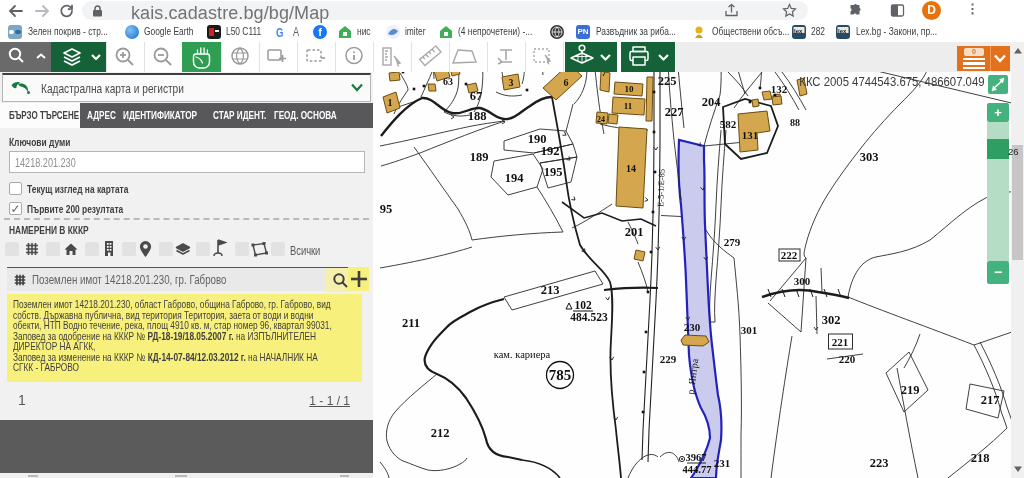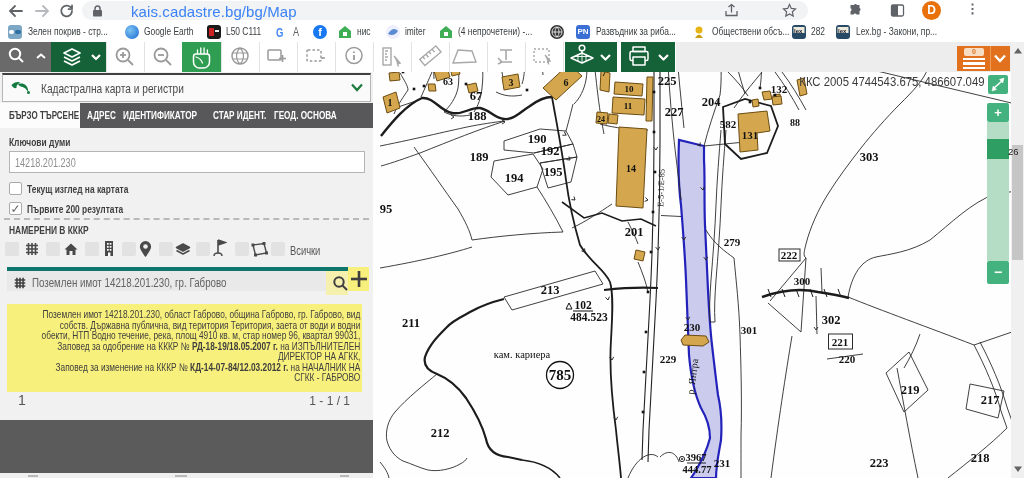--- a/index.html
+++ b/index.html
@@ -4,44 +4,44 @@
 <style>
   * { margin:0; padding:0; box-sizing:border-box; }
   html,body { width:1024px; height:478px; overflow:hidden; background:#fff;
     font-family:"Liberation Sans", sans-serif; }
   .abs { position:absolute; }
   .nrw { transform:scaleX(0.78); transform-origin:0 50%; white-space:nowrap; }
   #stage { position:relative; width:1024px; height:478px; overflow:hidden; }
   
   #chrome { position:absolute; left:0; top:0; width:1024px; height:42px; background:#fff; z-index:50; }
   #pill { position:absolute; left:82px; top:1px; width:726px; height:19px; border-radius:10px; background:#f1f3f4; }
-  #url { position:absolute; left:107px; top:3px; font-size:15px; color:#3b82f6; letter-spacing:0.1px;padding-left:24px; }
+  #url { position:absolute; left:107px; top:3px; font-size:18px; color:#737373; letter-spacing:0.1px;padding-left:24px; }
   .bkm { position:absolute; top:25px; height:14px; font-size:11.5px; color:#3c4043; white-space:nowrap; transform:scaleX(0.73); transform-origin:0 50%; }
   .fav { position:absolute; top:25px; width:14px; height:14px; border-radius:3px; }
   
   #toolbar { position:absolute; left:0; top:42px; width:1024px; height:30px; background:#fff; z-index:40;
     border-bottom:1px solid #d5d5d5; }
   
   #panel { position:absolute; left:0; top:72px; width:373px; height:406px; background:#f1f1f2; z-index:40; }
   #ddrow { position:absolute; left:2px; top:1px; width:369px; height:29px; background:#fafafa; border:1px solid #b5b5b5; border-top:2px solid #3f3f3f; }
   #tabs { position:absolute; left:0; top:31px; width:373px; height:25px; background:#58585a; }
   .tab { position:absolute; top:0; height:25px; line-height:25px; font-size:10.5px; font-weight:bold; color:#fff; white-space:nowrap; transform:scaleX(0.78); transform-origin:0 50%; }
   #tab-active { position:absolute; left:0; top:0; width:80px; height:25px; background:#fcfcfc; color:#3f3f3f;
     line-height:25px; font-size:10.5px; font-weight:bold; white-space:nowrap; }
   .lbl { font-weight:bold; color:#3f3f3f; font-size:11.5px; position:absolute; transform:scaleX(0.73); transform-origin:0 50%; white-space:nowrap; }
   #kw-input { position:absolute; left:9px; top:79px; width:356px; height:22px; background:#fff; border:1px solid #b5b5b5; }
   #kw-text { position:absolute; left:15px; top:83px; font-size:13px; color:#8f8f8f; transform:scaleX(0.7); transform-origin:0 50%; }
   .cb { position:absolute; width:13px; height:13px; background:#fff; border:1px solid #aaa; border-radius:2px; }
   #btn-search { position:absolute; left:248px; top:112px; width:117px; height:25px; background:#177a40;
     color:#fff; font-weight:bold; font-size:12px; text-align:center; line-height:25px; letter-spacing:0.5px; }
   #dashes { position:absolute; left:4px; top:146px; width:365px; border-top:2px dashed #b9b9b9; }
   .fsq { position:absolute; top:170px; width:14px; height:14px; background:#e2e2e2; border-radius:2px; }
-  #reshead { position:absolute; left:7px; top:195px; width:362px; height:24px; background:#e9e9e9; border-top:4px solid #0f766e; }
+  #reshead { position:absolute; left:7px; top:195px; width:362px; height:24px; background:#e9e9e9; border-top:1px solid #0f766e; }
   #plus-cell { position:absolute; left:348px; top:195px; width:21px; height:24px; background:#f8f07c; }
-  #ybox { position:absolute; left:7px; top:232px; width:355px; height:88px; background:#f8f07c;text-align:right; }
+  #ybox { position:absolute; left:7px; top:222px; width:355px; height:88px; background:#f8f07c; }
   #ytext { position:absolute; left:6px; top:5px; width:460px; font-size:11px; line-height:10.5px; color:#3e3e3e;
     transform:scaleX(0.755); transform-origin:0 0; white-space:nowrap; }
   #darkfoot { position:absolute; left:0; top:348px; width:373px; height:53px; background:#5b5b5b; }
   #lightfoot { position:absolute; left:0; top:401px; width:373px; height:5px; background:#efefef; }
   
   #map { position:absolute; left:373px; top:42px; width:651px; height:436px; background:#fff; z-index:10; }
   #coord { position:absolute; right:39px; top:74px; white-space:nowrap; font-size:13.5px; color:#3a3a3a; z-index:30; transform:scaleX(0.84); transform-origin:100% 50%; }
   
   #obtn { position:absolute; left:957px; top:46px; width:53px; height:25px; background:#e2711d; z-index:45; }
   #fitbtn { position:absolute; left:988px; top:75px; width:20px; height:19px; background:#43b27e; border-radius:2px; z-index:35; }
@@ -525,21 +525,21 @@
     <div id="ybox">
       <div id="ytext">Поземлен имот 14218.201.230, област Габрово, община Габрово, гр. Габрово, вид<br>
 собств. Държавна публична, вид територия Територия, заета от води и водни<br>
 обекти, НТП Водно течение, река, площ 4910 кв. м, стар номер 96, квартал 99031,<br>
 Заповед за одобрение на КККР № <b>РД-18-19/18.05.2007 г.</b> на ИЗПЪЛНИТЕЛЕН<br>
 ДИРЕКТОР НА АГКК,<br>
 Заповед за изменение на КККР № <b>КД-14-07-84/12.03.2012 г.</b> на НАЧАЛНИК НА<br>
 СГКК - ГАБРОВО</div>
     </div>
     <div style="position:absolute; left:18px; top:320px; font-size:14px; color:#555;">1</div>
-    <div style="position:absolute; left:290px; top:322px; width:60px; text-align:right; font-size:12px; color:#555;">1 - 1 / 1</div>
+    <div style="position:absolute; left:290px; top:322px; width:60px; text-align:right; font-size:12px; color:#555;text-decoration:underline;">1 - 1 / 1</div>
     <div id="darkfoot"></div>
     <div id="lightfoot">
       <div style="position:absolute;left:28px;top:2px;width:10px;height:2px;background:#b9b9b9;"></div>
       <div style="position:absolute;left:175px;top:2px;width:12px;height:2px;background:#b9b9b9;"></div>
       <div style="position:absolute;left:340px;top:2px;width:9px;height:2px;background:#b9b9b9;"></div>
     </div>
   </div>
 
   <div id="chrome">
     <svg class="abs" style="left:6px;top:2px;" width="70" height="18" viewBox="0 0 70 18">

